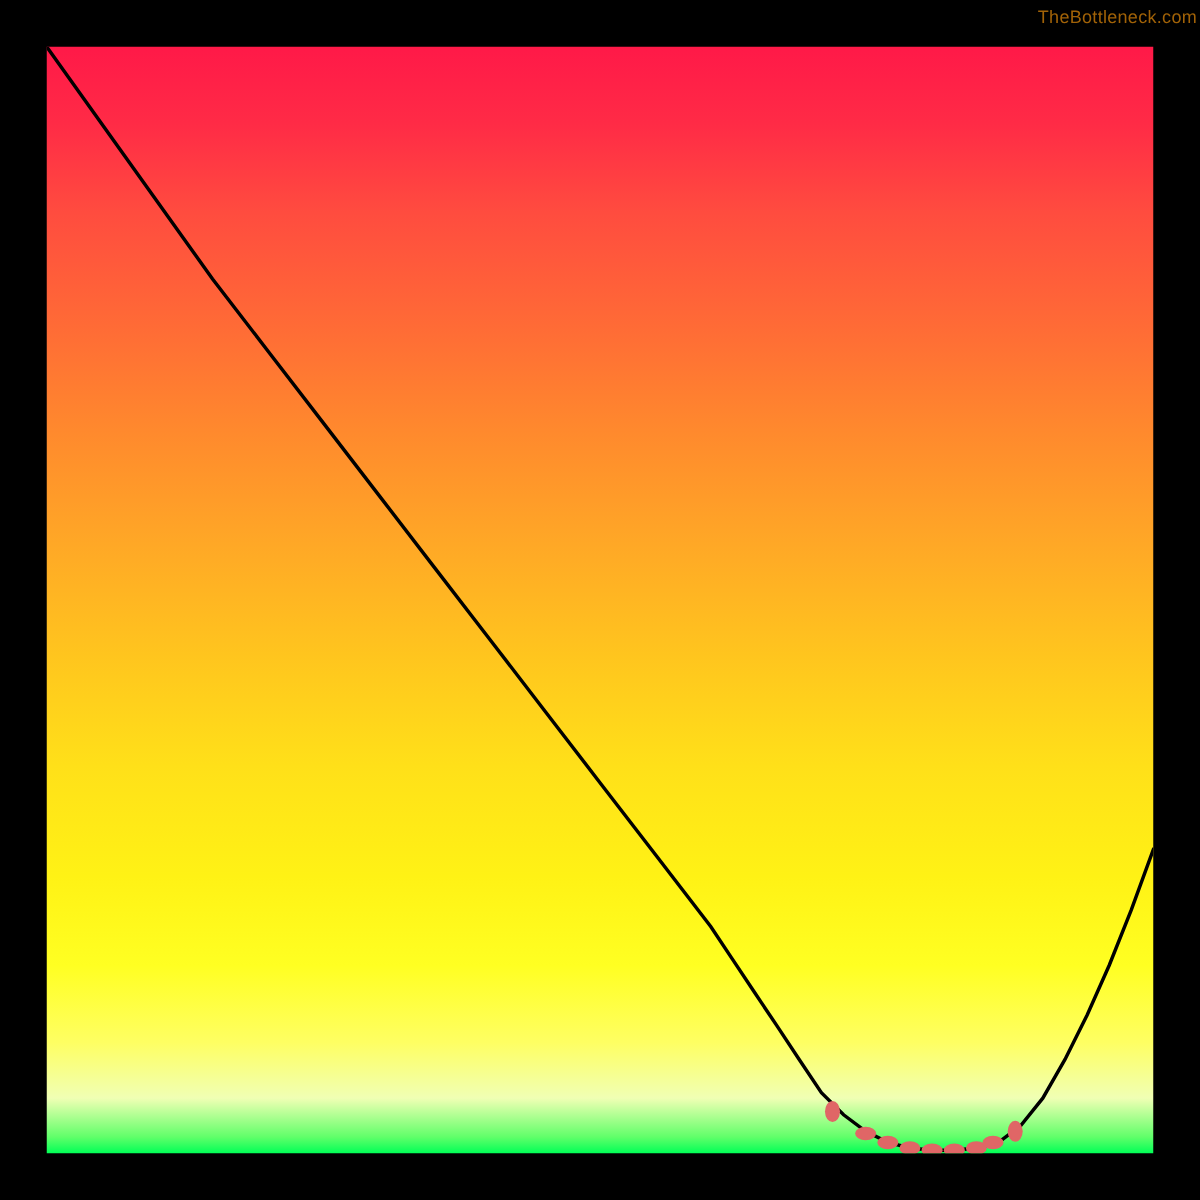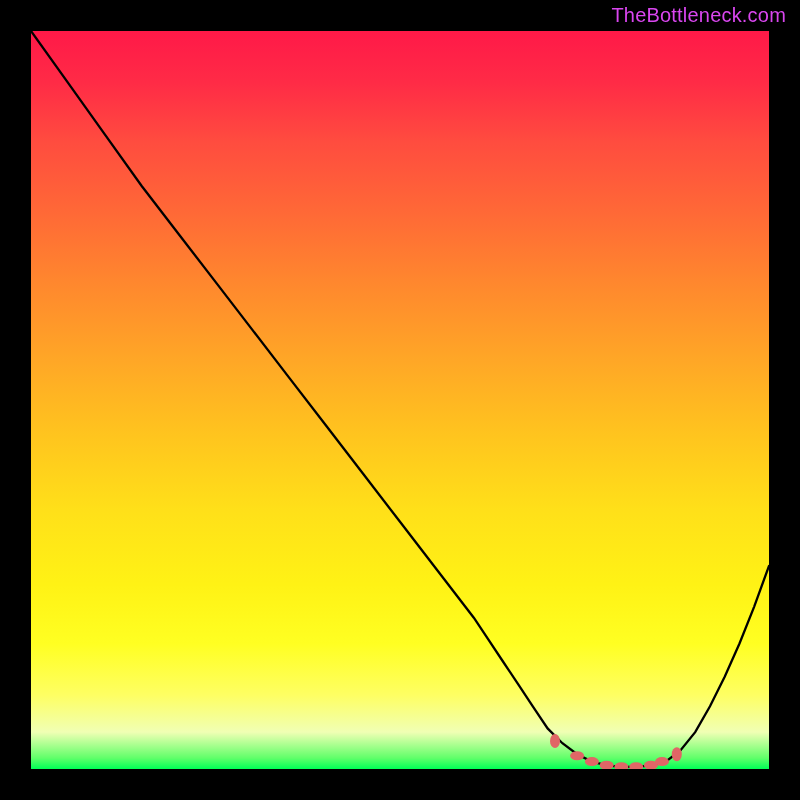--- a/index.html
+++ b/index.html
@@ -6,23 +6,23 @@
   body {
     width: 800px;
     height: 800px;
     background: #000;
     position: relative;
     font-family: Arial, sans-serif;
   }
   .watermark {
     position: absolute;
     top: 4px;
-    right: 14px;
-    color: #d946ef;
-    font-size: 20px;
+    right: 2px;
+    color: #a16207;
+    font-size: 12px;
     font-weight: 500;
     letter-spacing: 0.2px;
     z-index: 10;
   }
   .plot-area {
     position: absolute;
     left: 31px;
     top: 31px;
     width: 738px;
     height: 738px;

